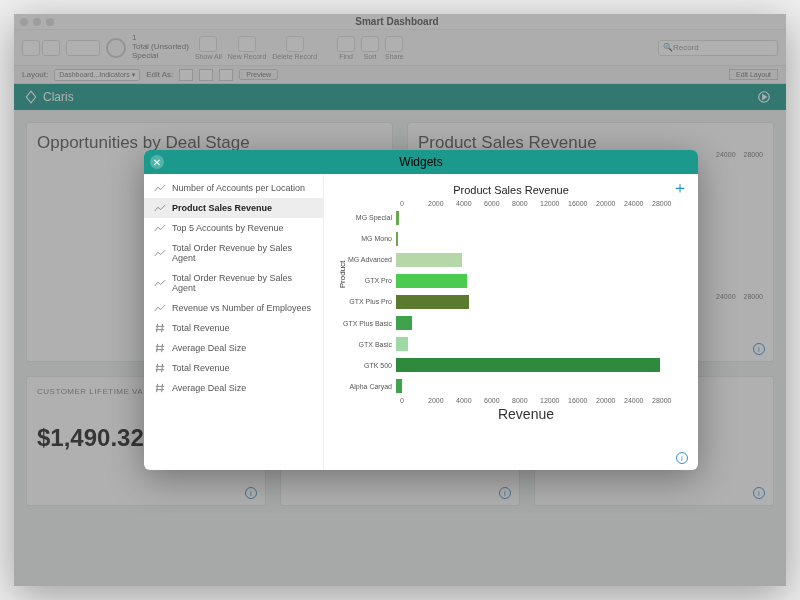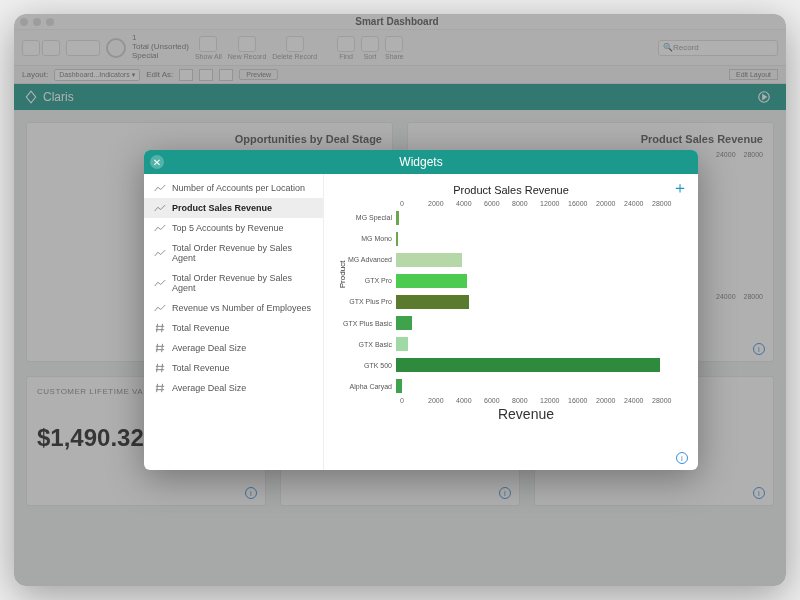--- a/index.html
+++ b/index.html
@@ -1,18 +1,18 @@
 <!DOCTYPE html>
 <html><head>
 <meta charset="utf-8">
 <style>
   * { box-sizing: border-box; margin: 0; padding: 0; font-family: -apple-system, BlinkMacSystemFont, "Segoe UI", sans-serif; }
   body { background: #f0f0f0; width: 800px; height: 600px; overflow: hidden; position: relative; }
 
-  .window { position: absolute; top: 14px; left: 14px; right: 14px; bottom: 14px; background: #fff; border-radius: 12px; box-shadow: 0 10px 40px rgba(0,0,0,0.35); overflow: hidden; }
+  .window { position: absolute; top: 14px; left: 14px; right: 14px; bottom: 14px; background: #fff; border-radius: 0; box-shadow: 0 10px 40px rgba(0,0,0,0.35); overflow: hidden; }
 
   .titlebar { height: 16px; display:flex; align-items:center; padding:0 6px; background:#fdfdfd; border-bottom:1px solid #eee;}
   .traffic { display:flex; gap:5px; }
   .traffic span { width:8px; height:8px; border-radius:50%; background:#ddd; display:inline-block; }
   .title { flex:1; text-align:center; font-size:10px; color:#555; font-weight:600;}
   .spacer16 { width:40px; }
 
   .toolbar { height:36px; background:#fafafa; border-bottom:1px solid #e6e6e6; display:flex; align-items:center; padding:0 8px; gap:6px; font-size:9px; color:#888;}
   .tb-group { display:flex; flex-direction:column; align-items:center; gap:1px;}
   .tb-btns { display:flex; gap:2px; }
@@ -29,32 +29,32 @@
   .layoutbar .preview { border:1px solid #ccc; border-radius:2px; padding:1px 6px; font-size:7px; }
   .layoutbar .edit { margin-left:auto; border:1px solid #ccc; padding:1px 6px; font-size:7px;}
 
   .brandbar { height:26px; background:#1a998c; display:flex; align-items:center; padding:0 10px; color:#fff; font-size:12px; font-weight:500;}
   .brandbar svg { margin-right:5px; }
   .brandbar .arrow-right { margin-left:auto; }
 
   .canvas { position:relative; height:calc(100% - 96px); background:#eef0f0; padding:12px; }
   .cards-row { display:flex; gap:14px; margin-bottom:14px; }
   .card { flex:1; background:#fff; border:1px solid #e5e5e5; border-radius:3px; padding:10px; height:240px; position:relative;}
-  .card-title { text-align:right; font-size:11px; color:#555; font-weight:700; margin-bottom:6px;}
+  .card-title { text-align:left; font-size:17px; color:#555; font-weight:400; margin-bottom:6px;}
   .info-icon { position:absolute; bottom:6px; right:8px; width:12px; height:12px; border:1.5px solid #3a8fd6; border-radius:50%; color:#3a8fd6; font-size:8px; display:flex; align-items:center; justify-content:center;}
   .kpis { display:flex; gap:14px; }
   .kpi { flex:1; background:#fff; border:1px solid #e5e5e5; border-radius:3px; padding:10px; height:130px; position:relative;}
   .kpi-label { font-size:8px; color:#888; letter-spacing:0.5px;}
   .kpi-value { font-size:24px; font-weight:700; color:#222; margin-top:28px;}
 
   .dim { position:absolute; inset:0; background:rgba(80,80,80,0.45); }
 
   .modal { position:absolute; top:136px; left:130px; width:554px; height:320px; background:#fff; border-radius:6px; box-shadow:0 8px 36px rgba(0,0,0,0.35); display:flex; flex-direction:column; overflow:hidden;}
   .modal-header { height:24px; background:#1a998c; display:flex; align-items:center; justify-content:center; position:relative;}
-  .modal-title { color:#ffffff; font-size:12px; font-weight:500;}
+  .modal-title { color:#000000; font-size:12px; font-weight:500;}
   .modal-close { position:absolute; left:6px; top:5px; width:14px; height:14px; border-radius:50%; background:rgba(255,255,255,0.25); color:#fff; font-size:10px; display:flex; align-items:center; justify-content:center; cursor:pointer;}
   .modal-body { flex:1; display:flex; }
   .widget-list { width:180px; border-right:1px solid #eee; overflow-y:auto; padding:4px 0;}
   .w-item { display:flex; align-items:center; gap:6px; padding:5px 10px; font-size:9px; color:#555; cursor:pointer;}
   .w-item.sel { background:#ededed; font-weight:700; color:#222;}
   .w-icon { width:12px; height:10px; flex-shrink:0; color:#888;}
   .w-icon svg { width:100%; height:100%; }
 
   .preview-pane { flex:1; padding:10px 14px; position:relative;}
   .plus { position:absolute; top:4px; right:10px; color:#2196c9; font-size:16px; font-weight:300; cursor:pointer;}

